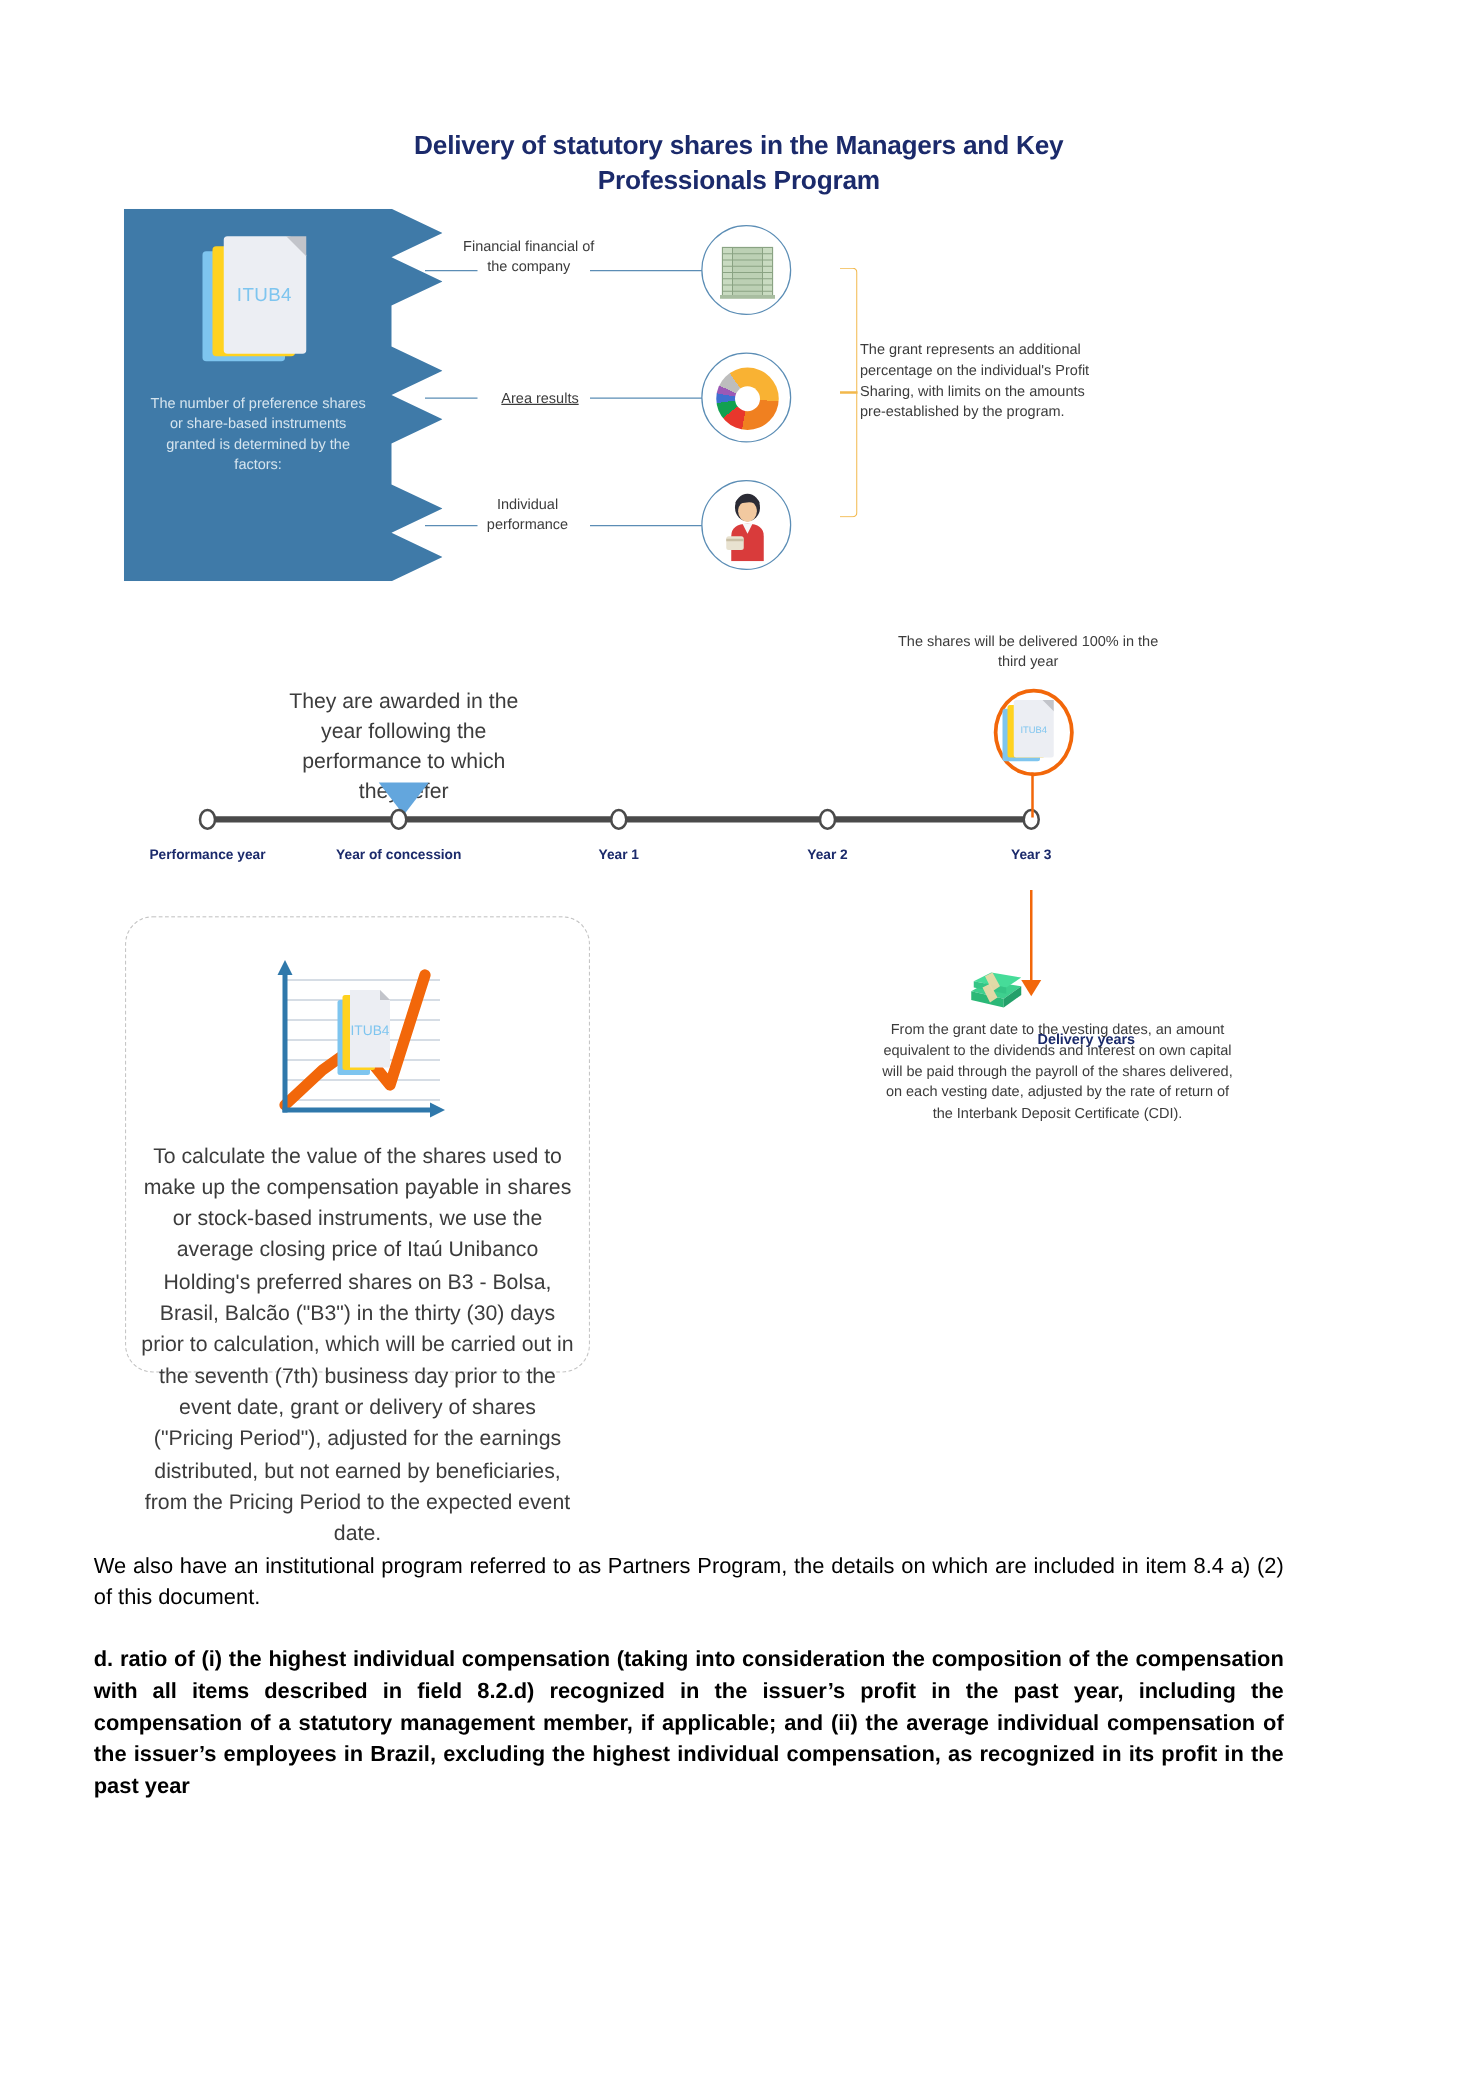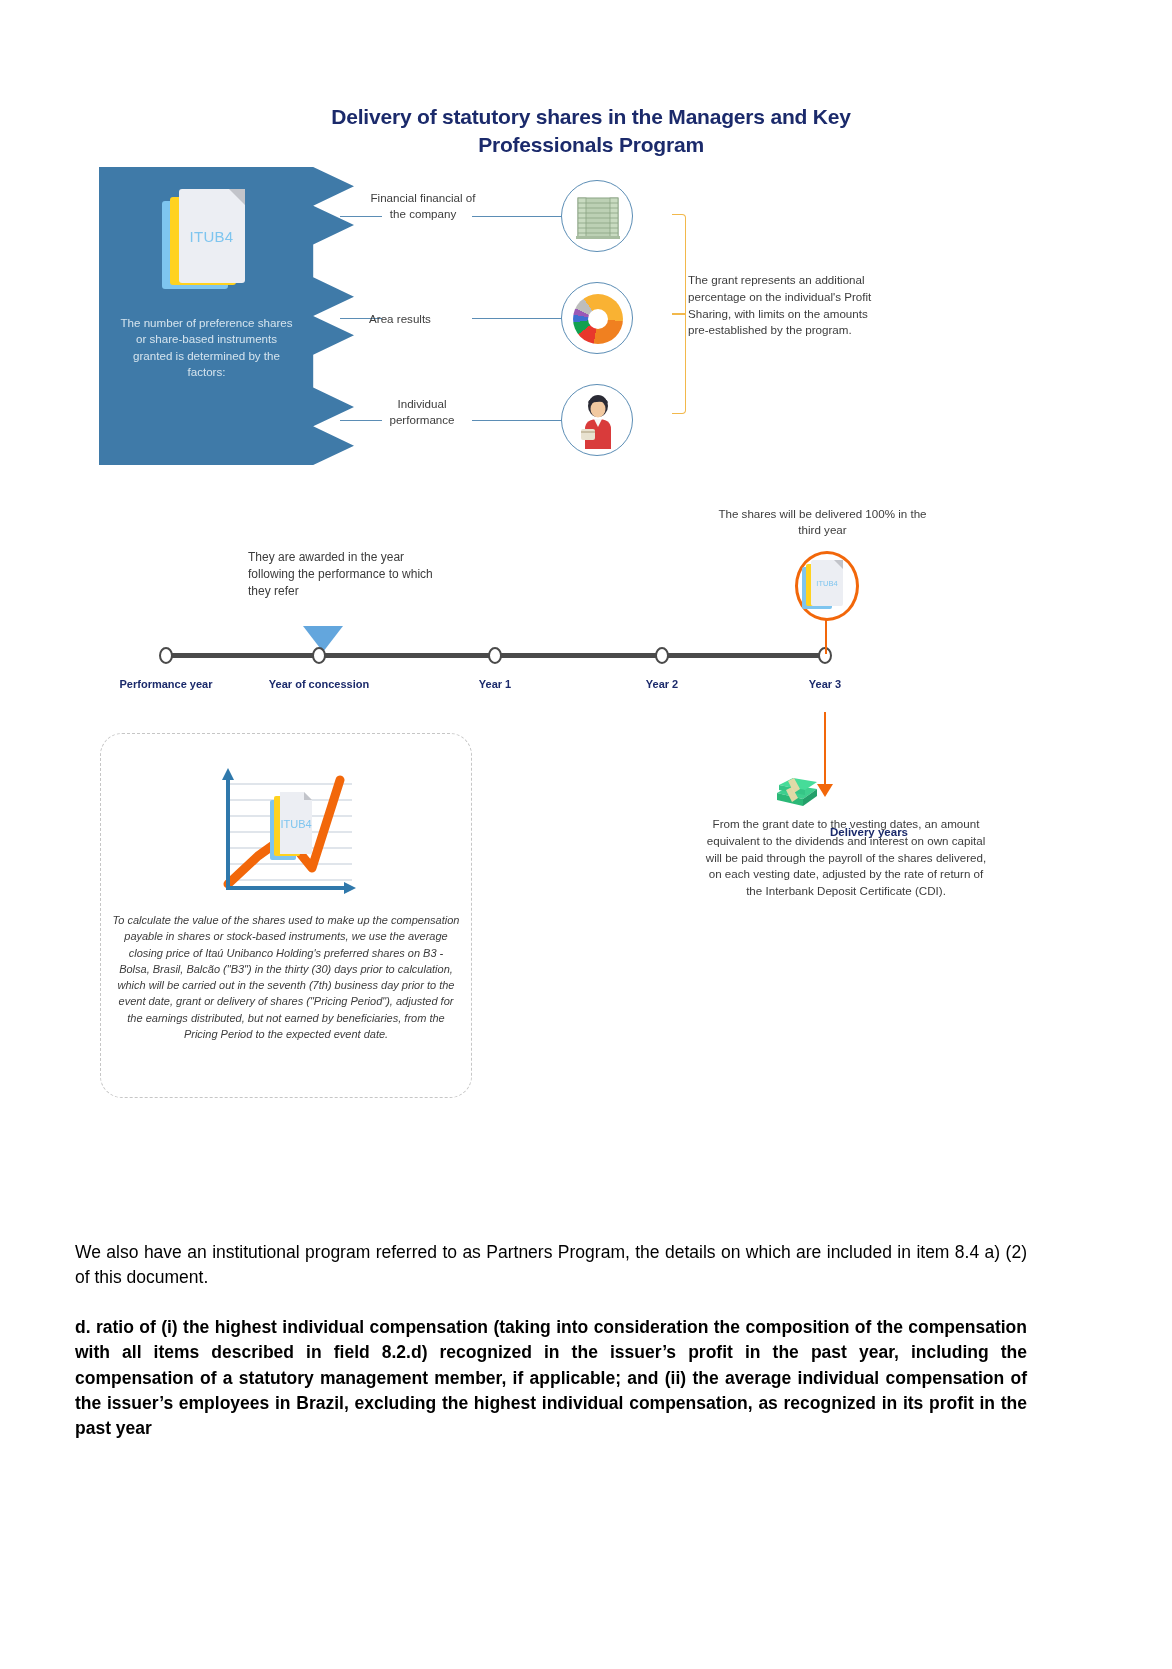--- a/index.html
+++ b/index.html
@@ -134,25 +134,24 @@
     font-size: 11.6px;
     color: #3c3c3c;
     line-height: 1.45;
   }
 
   
   #timeline-note {
     position: absolute;
     left: 228px; top: 549px;
     width: 190px;
-    text-align: left;
-    font-size: 12px;
+    text-align: center;
+    font-size: 17px;
     color: #3c3c3c;
     line-height: 1.42;
-    margin-left: 20px;
   }
   #timeline-triangle {
     position: absolute;
     left: 303px; top: 626px;
     width: 0; height: 0;
     border-left: 20px solid transparent;
     border-right: 20px solid transparent;
     border-top: 26px solid #63a6dd;
   }
   #timeline-bar {
@@ -258,24 +257,23 @@
     width: 372px; height: 365px;
     border: 1.6px dashed #c6c6c6;
     border-radius: 22px;
   }
   #chart-figure { position: absolute; left: 212px; top: 762px; width: 150px; height: 135px; }
   #pricing-text {
     position: absolute;
     left: 112px; top: 912px;
     width: 348px;
     text-align: center;
-    font-size: 11px;
+    font-size: 17px;
     color: #3c3c3c;
     line-height: 1.48;
-    font-style: italic;
   }
 
   
   #doc-body {
     position: absolute;
     left: 75px; top: 1240px;
     width: 952px;
   }
   #doc-body p { margin: 0; }
   .para-normal {
@@ -330,21 +328,21 @@
           <line x1="4" y1="24" x2="44" y2="24"></line>
         <line x1="4" y1="29" x2="44" y2="29"></line>
           <line x1="4" y1="34" x2="44" y2="34"></line>
         <line x1="4" y1="39" x2="44" y2="39"></line>
       </g>
       <rect x="2" y="42" width="44" height="3" fill="#a8bda0"></rect>
     </svg>
   </div>
 
   <div class="connector-line" style="left:340px; top:318px; width:42px;"></div>
-  <div class="factor-label" style="left:348px; top:311px; width:104px;">Area results</div>
+  <div class="factor-label" style="left:380px; top:311px; width:104px;text-decoration:underline;">Area results</div>
   <div class="connector-line" style="left:472px; top:318px; width:90px;"></div>
   <div class="factor-circle" style="left:561px; top:282px; width:72px; height:72px;">
     <div class="icon-donut" style="background: conic-gradient(#f9b233 0deg 95deg, #f08020 95deg 190deg, #e8372c 190deg 232deg, #12a150 232deg 262deg, #3f6fd1 262deg 280deg, #9b59b6 280deg 295deg, #bdbdbd 295deg 325deg, #f9b233 325deg 360deg);"></div>
   </div>
 
   <div class="connector-line" style="left:340px; top:420px; width:42px;"></div>
   <div class="factor-label" style="left:368px; top:396px; width:108px;">Individual performance</div>
   <div class="connector-line" style="left:472px; top:420px; width:90px;"></div>
   <div class="factor-circle" style="left:561px; top:384px; width:72px; height:72px;">
     <svg class="icon-person" viewBox="0 0 46 56">

